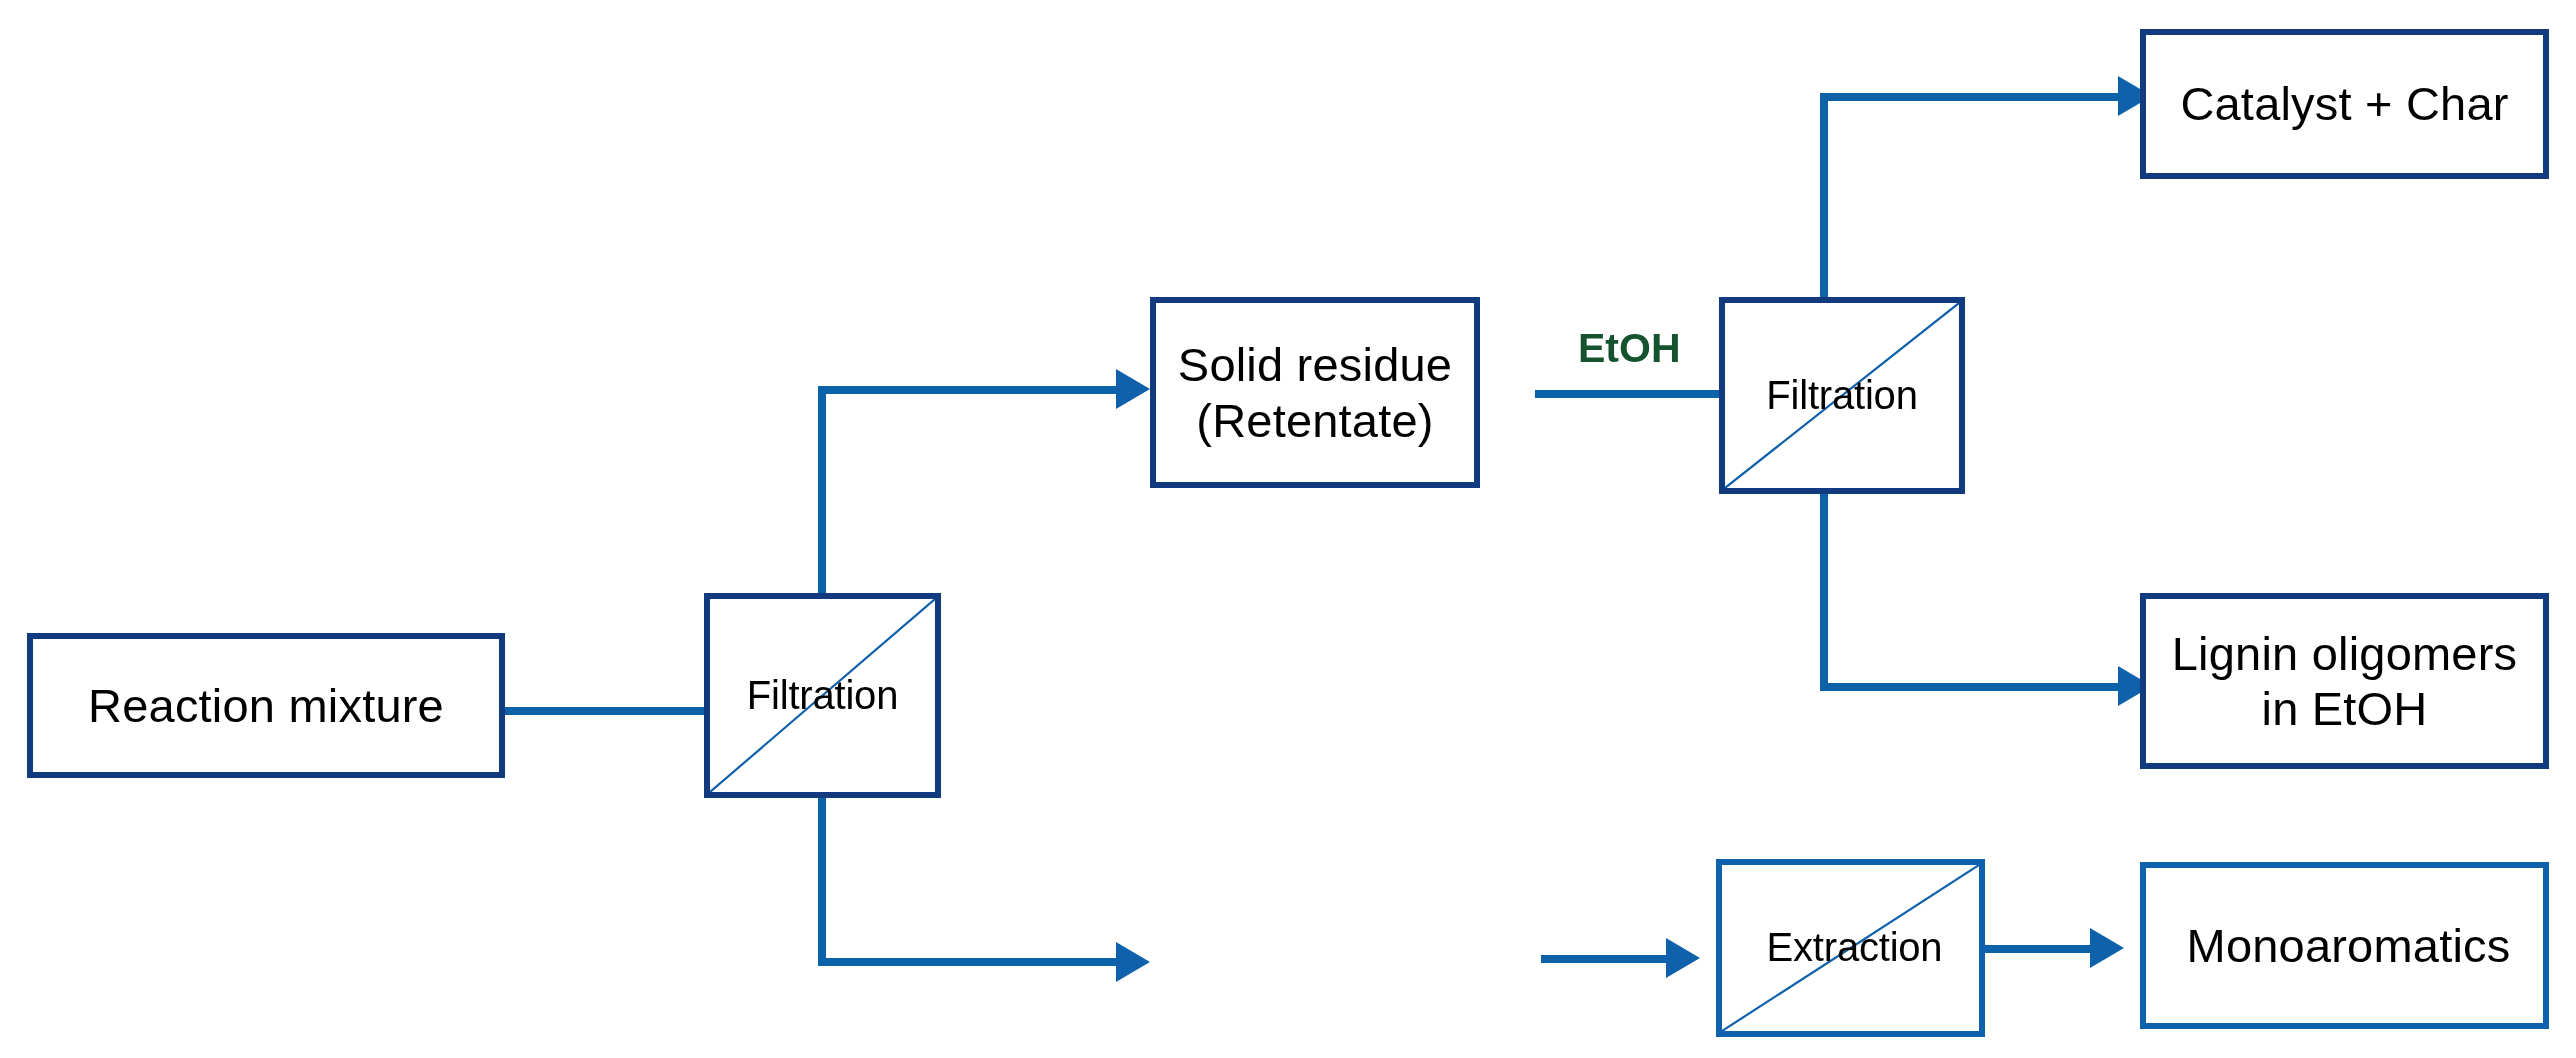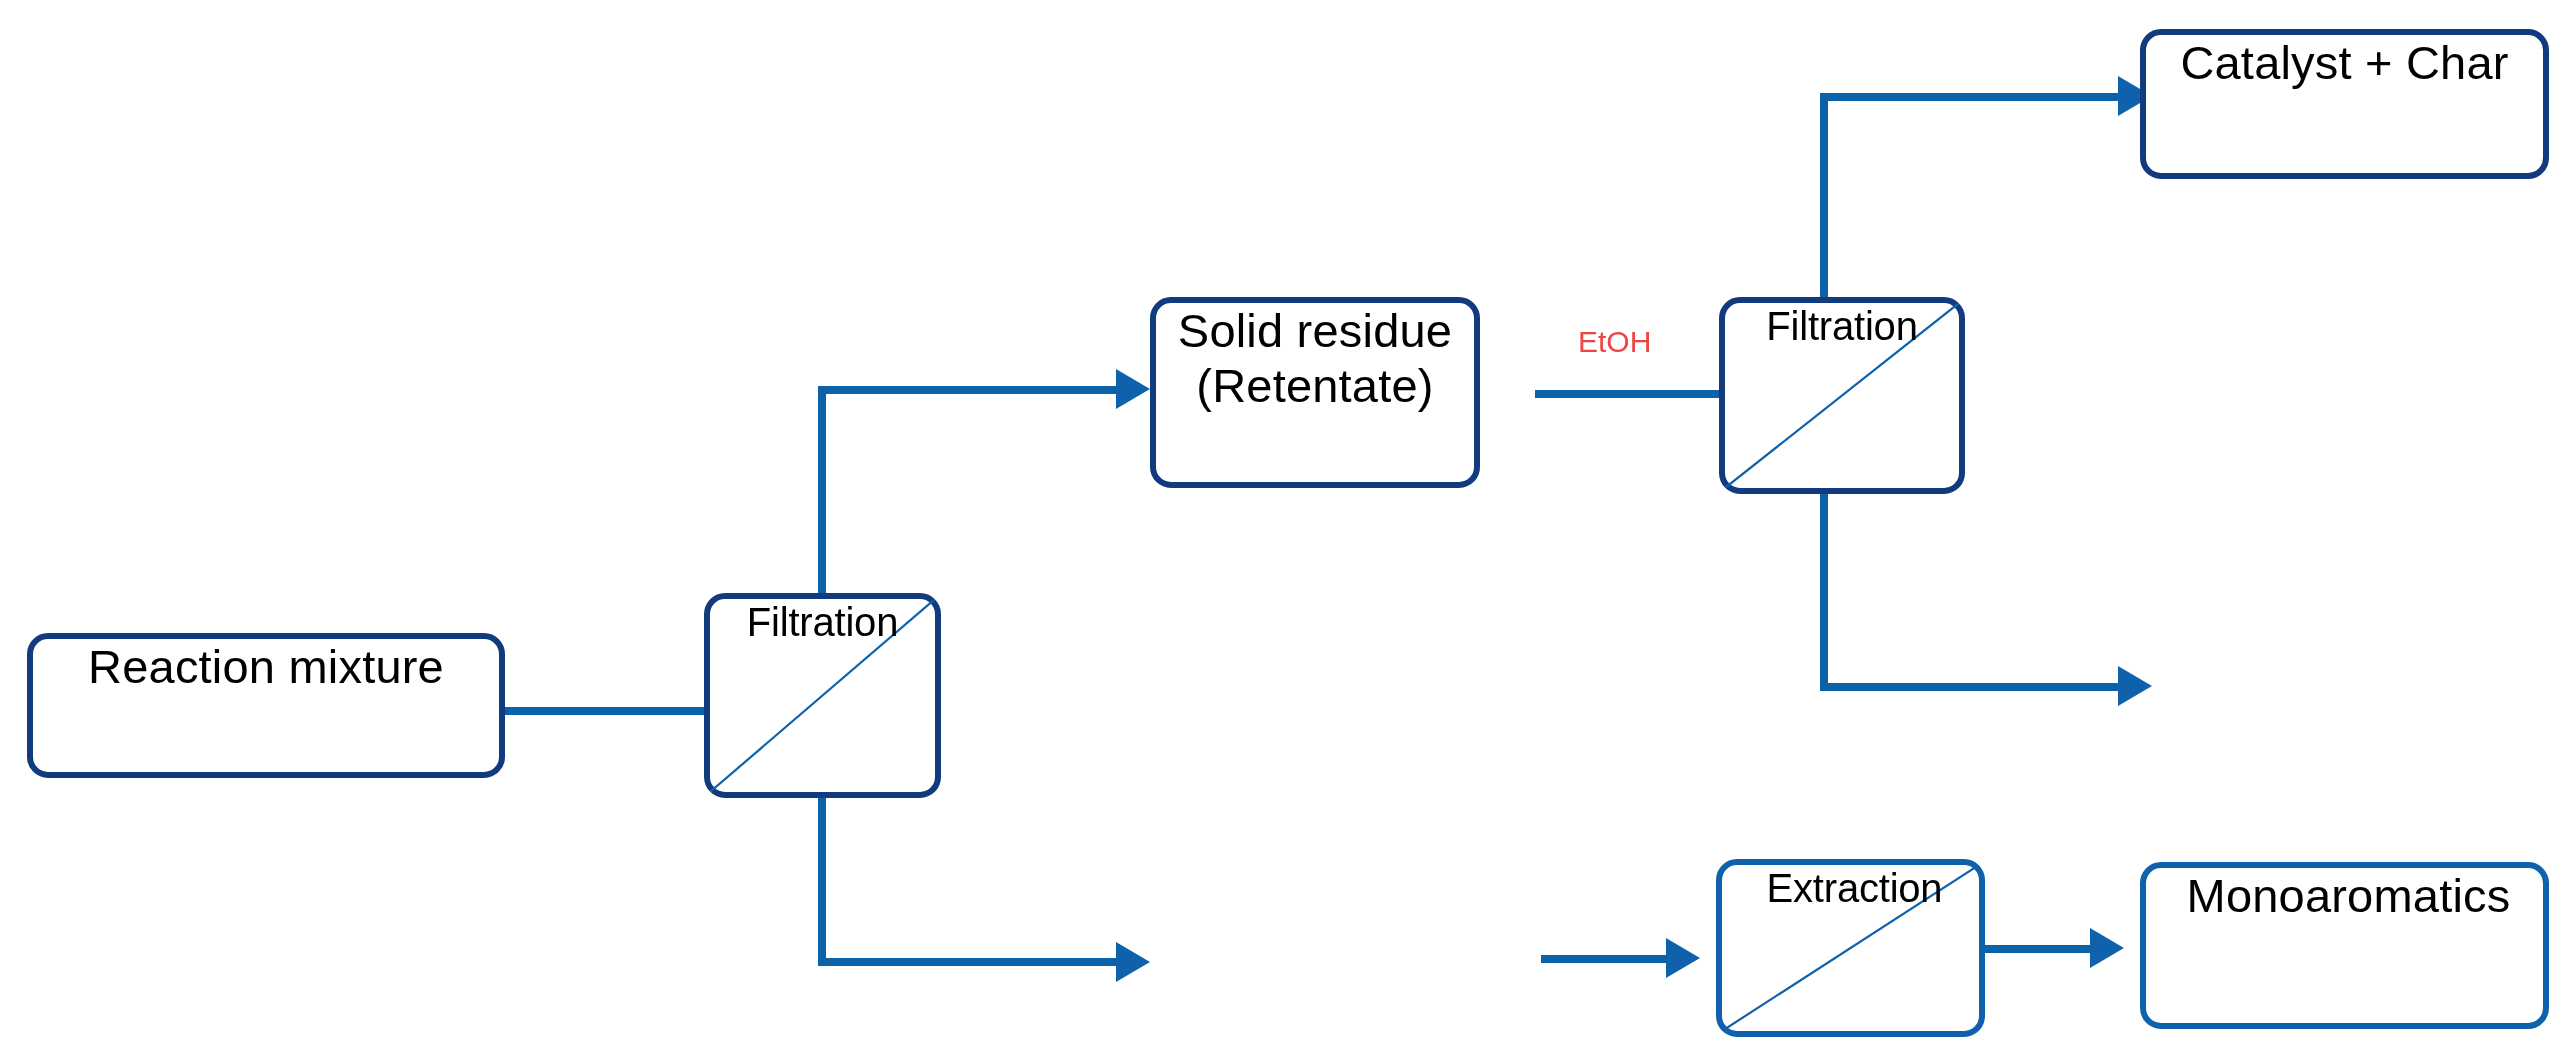--- a/index.html
+++ b/index.html
@@ -19,26 +19,25 @@
     height: 1059px;
     background: #ffffff;
     overflow: hidden;
   }
   
   .node {
     position: absolute;
     box-sizing: border-box;
     background: #ffffff;
     display: flex;
-    align-items: flex-start;
+    align-items: center;
     justify-content: center;
     text-align: center;
     color: #000000;
     line-height: 1.18;
-    border-radius: 21px;
   }
   .node.box-dark {
     border: 6.9px solid #123A7F;
   }
   .node.box-bright {
     border: 6.9px solid #1061AC;
     padding-left: 8px;
   }
   .node .label {
     display: block;
@@ -79,23 +78,23 @@
     position: absolute;
     width: 0;
     height: 0;
     border-top: 20.7px solid transparent;
     border-bottom: 20.7px solid transparent;
     border-left: 34px solid #1061AC;
   }
   
   .edge-label {
     position: absolute;
-    font-size: 30px;
-    font-weight: 400;
-    color: #ef4444;
+    font-size: 41px;
+    font-weight: 700;
+    color: #14532d;
     white-space: nowrap;
   }
 </style>
 </head>
 <body>
 
 <div id="diagram-root">
 
   <div class="conn h" style="left:505px; top:707px; width:203px;"></div>
 
@@ -148,20 +147,24 @@
         <line x1="0" y1="100" x2="100" y2="0" stroke="#1061AC" stroke-width="2.2" vector-effect="non-scaling-stroke"></line>
       </svg>
     </span>
     <span class="label">Filtration</span>
   </div>
 
   <div class="node plain box-dark" style="left:2140px; top:29px; width:409px; height:150px;">
     <span class="label">Catalyst + Char</span>
   </div>
 
+  <div class="node plain box-dark" style="left:2140px; top:593px; width:409px; height:176px;">
+    <span class="label">Lignin oligomers
+in EtOH</span>
+  </div>
 
 
   <div class="node unit box-bright" style="left:1716px; top:859px; width:269px; height:178px;">
     <span class="slash">
       <svg viewBox="0 0 100 100" preserveAspectRatio="none" aria-hidden="true">
         <line x1="0" y1="100" x2="100" y2="0" stroke="#1061AC" stroke-width="2.2" vector-effect="non-scaling-stroke"></line>
       </svg>
     </span>
     <span class="label">Extraction</span>
   </div>

